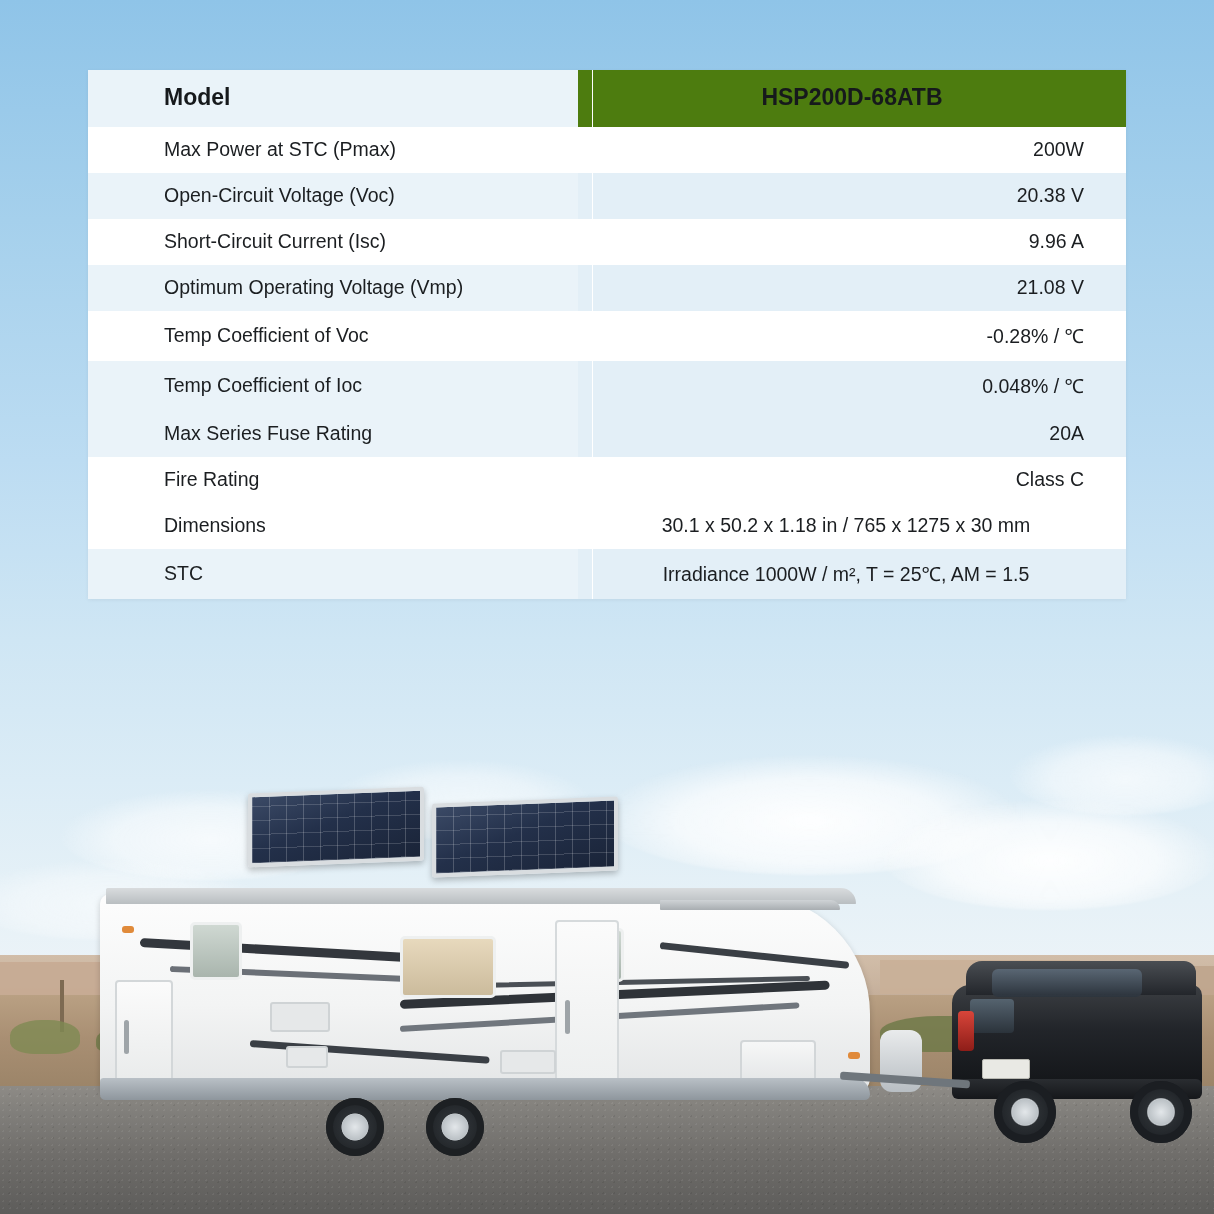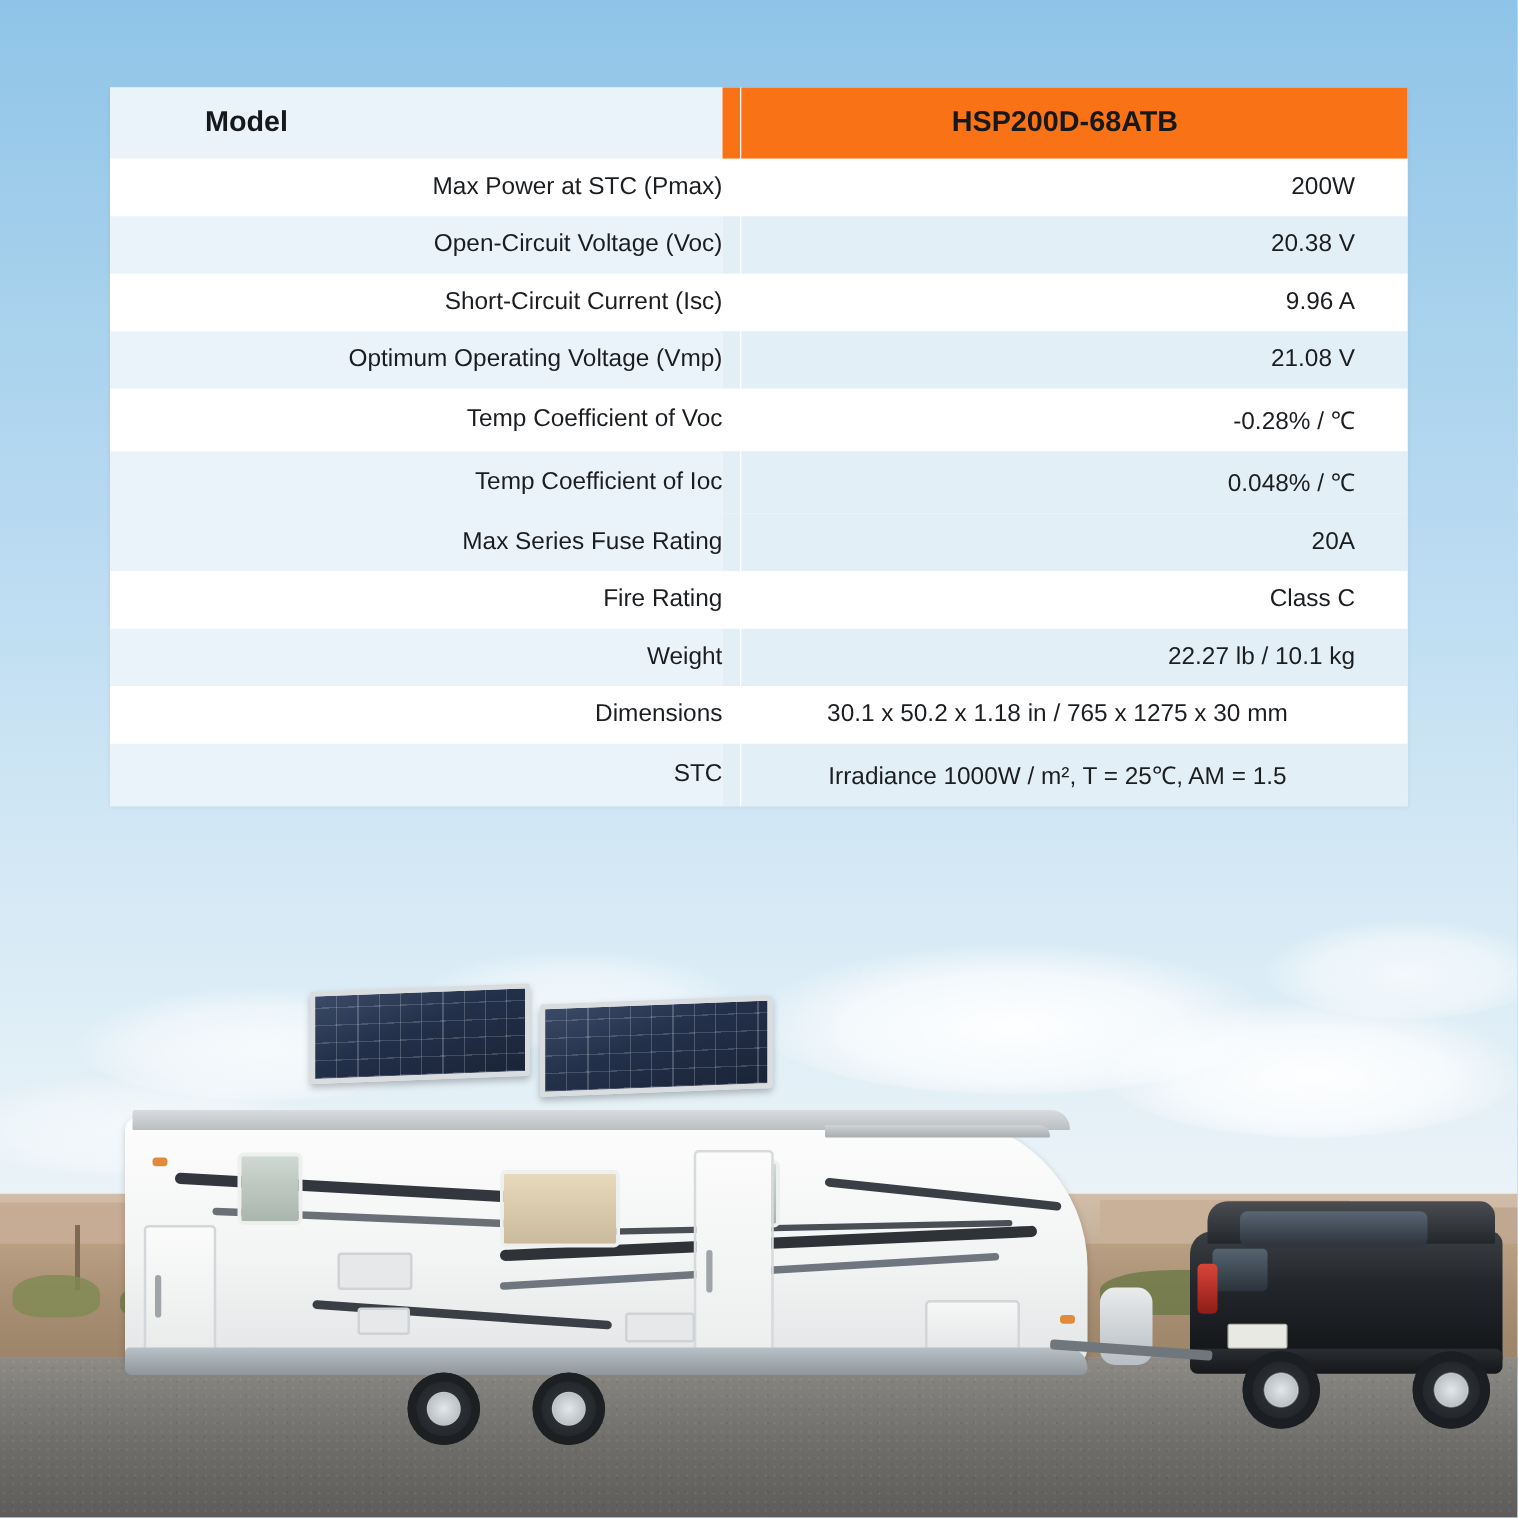--- a/index.html
+++ b/index.html
@@ -232,24 +232,24 @@
   }
   table { width:100%; border-collapse:collapse; table-layout:fixed; }
   col.c-label { width:47.2%; }
   col.c-value { width:52.8%; }
 
   tr.head th {
     font-size:23px; font-weight:bold; color:#16191c;
     padding:14px 0 16px 0; vertical-align:middle;
   }
   tr.head th.label { text-align:left;  padding-left:76px; background:#eaf3f9; }
-  tr.head th.value { text-align:center; background:#f97316; }
+  tr.head th.value { text-align:center; background:#4d7c0f; }
 
   td { font-size:19.5px; color:#1b1e21; padding:11px 0 12px 0; }
-  td.label { text-align:right; padding-left:36px; }
+  td.label { text-align:left; padding-left:76px; }
   td.value { text-align:right; padding-right:42px; }
 
   tr.odd  td.label { background:#ffffff; }
   tr.odd  td.value { background:#ffffff; }
   tr.even td.label { background:#eaf3f9; }
   tr.even td.value { background:#e3eff7; }
 
   tr.odd td.value.centered, tr.even td.value.centered { text-align:center; padding-right:12px; }
 
   .vline {
@@ -387,24 +387,20 @@
         <td class="value">0.048% / ℃</td>
       </tr>
       <tr class="even">
         <td class="label">Max Series Fuse Rating</td>
         <td class="value">20A</td>
       </tr>
       <tr class="odd">
         <td class="label">Fire Rating</td>
         <td class="value">Class C</td>
       </tr>
-      <tr class="even">
-        <td class="label">Weight</td>
-        <td class="value">22.27 lb / 10.1 kg</td>
-      </tr>
       <tr class="odd">
         <td class="label">Dimensions</td>
         <td class="value centered">30.1 x 50.2 x 1.18 in / 765 x 1275 x 30 mm</td>
       </tr>
       <tr class="even">
         <td class="label">STC</td>
         <td class="value centered">Irradiance 1000W / m², T = 25℃, AM = 1.5</td>
       </tr>
     </tbody>
   </table>

